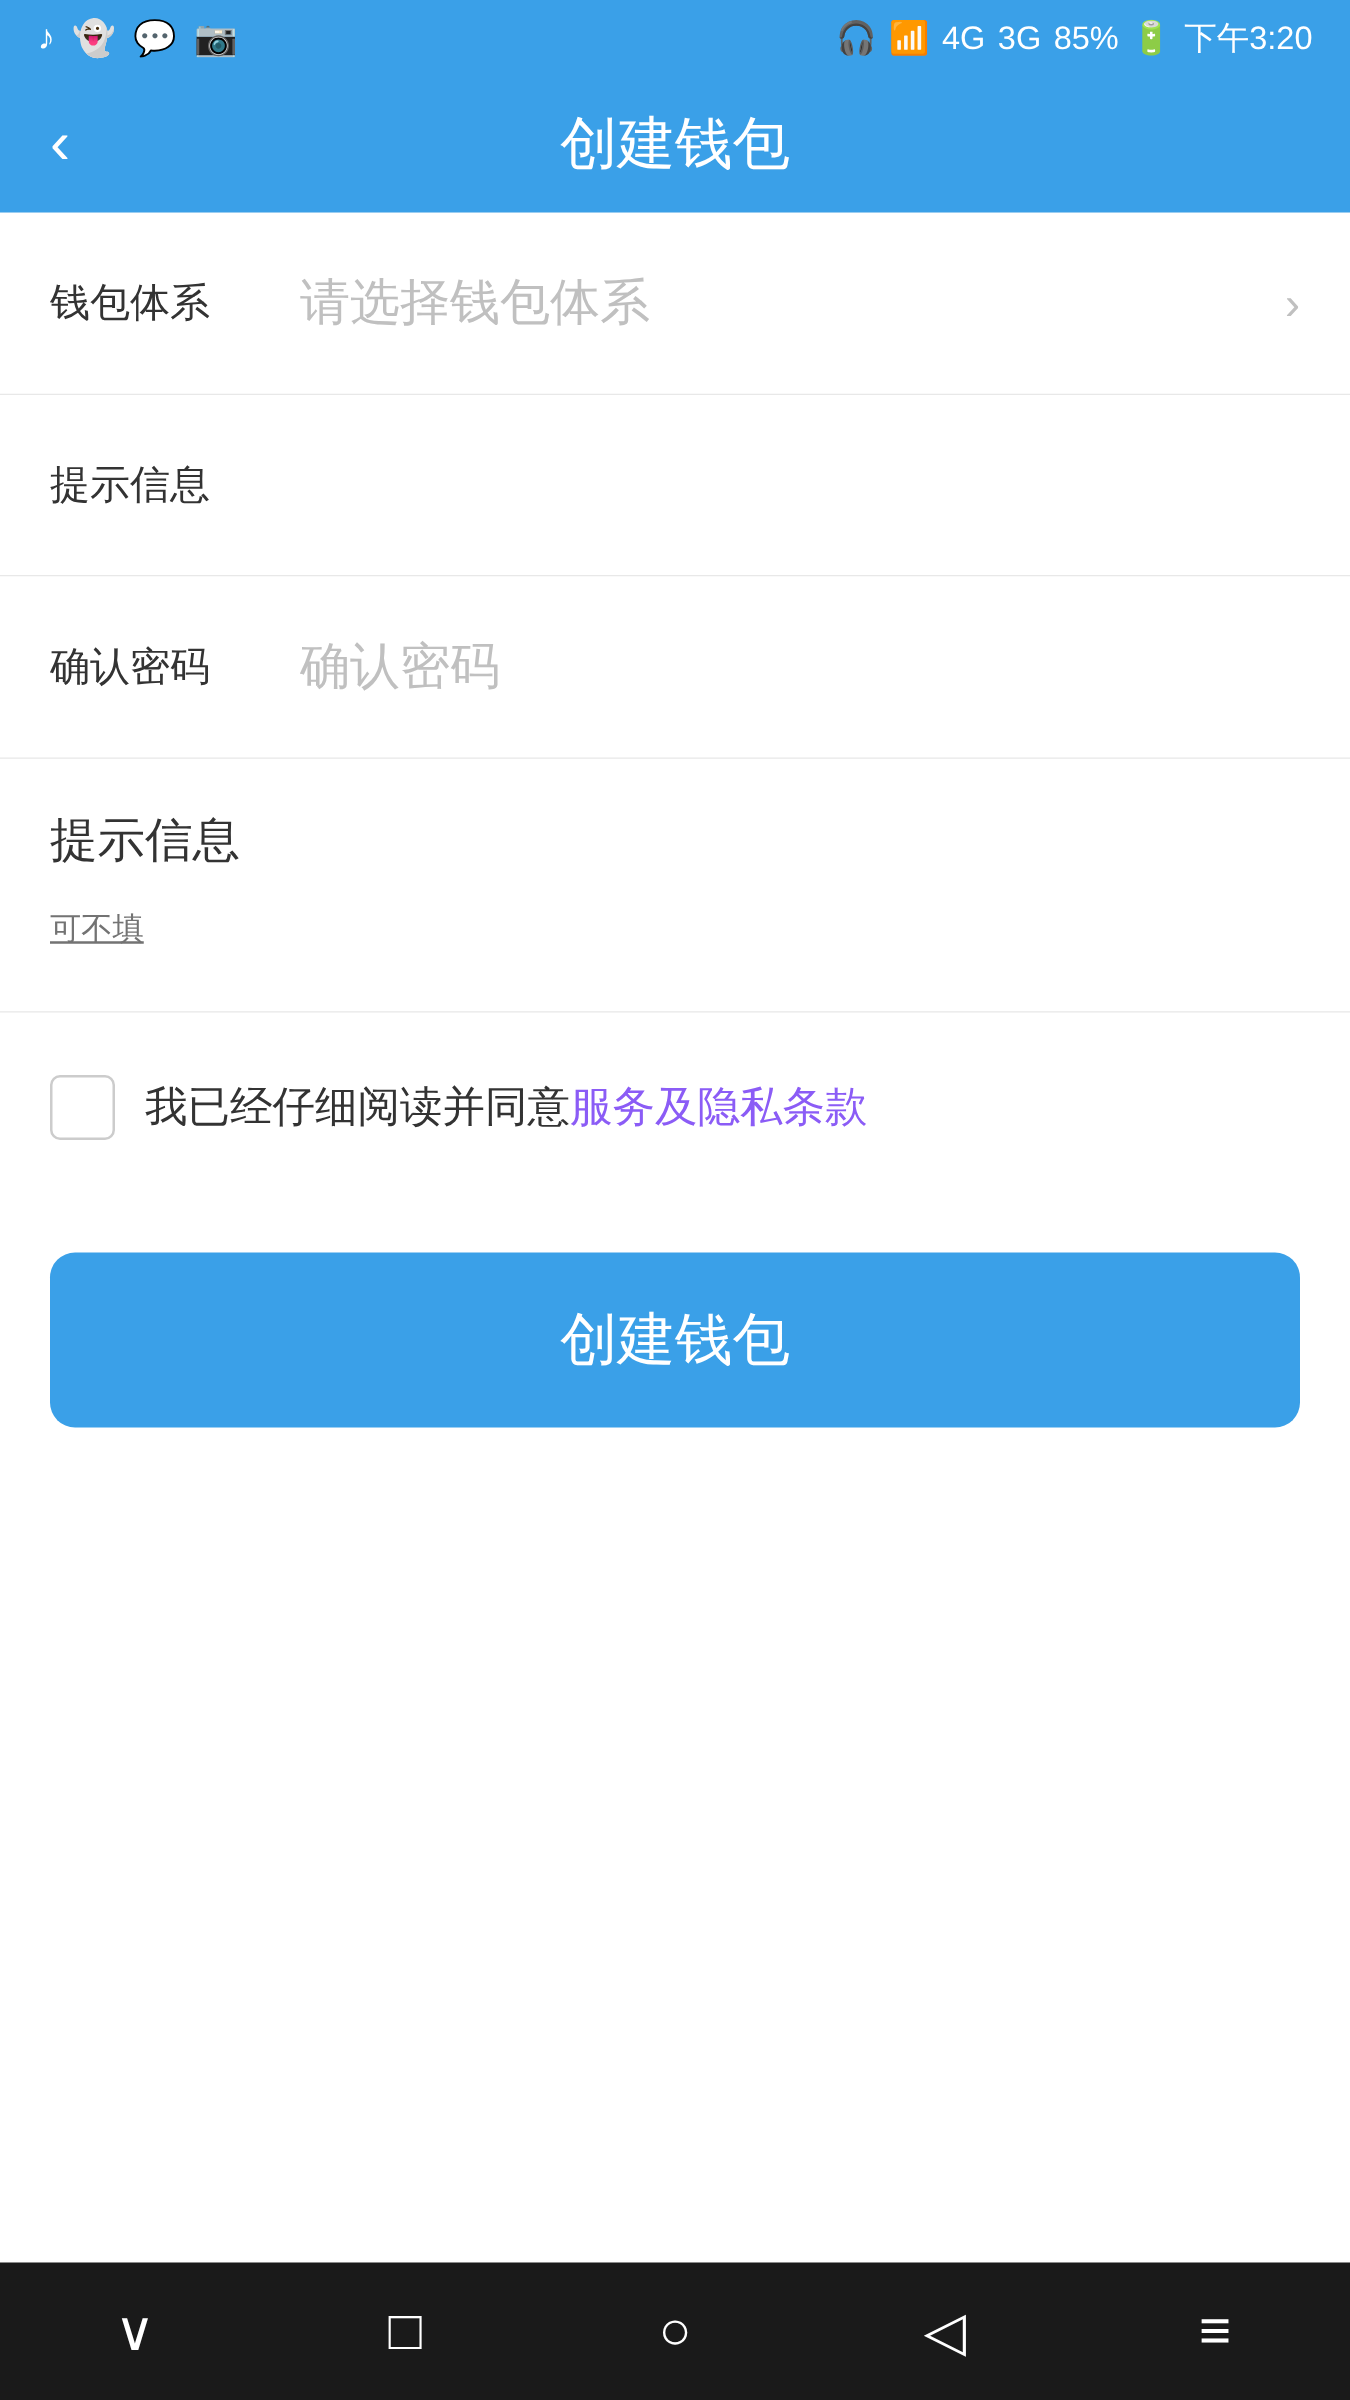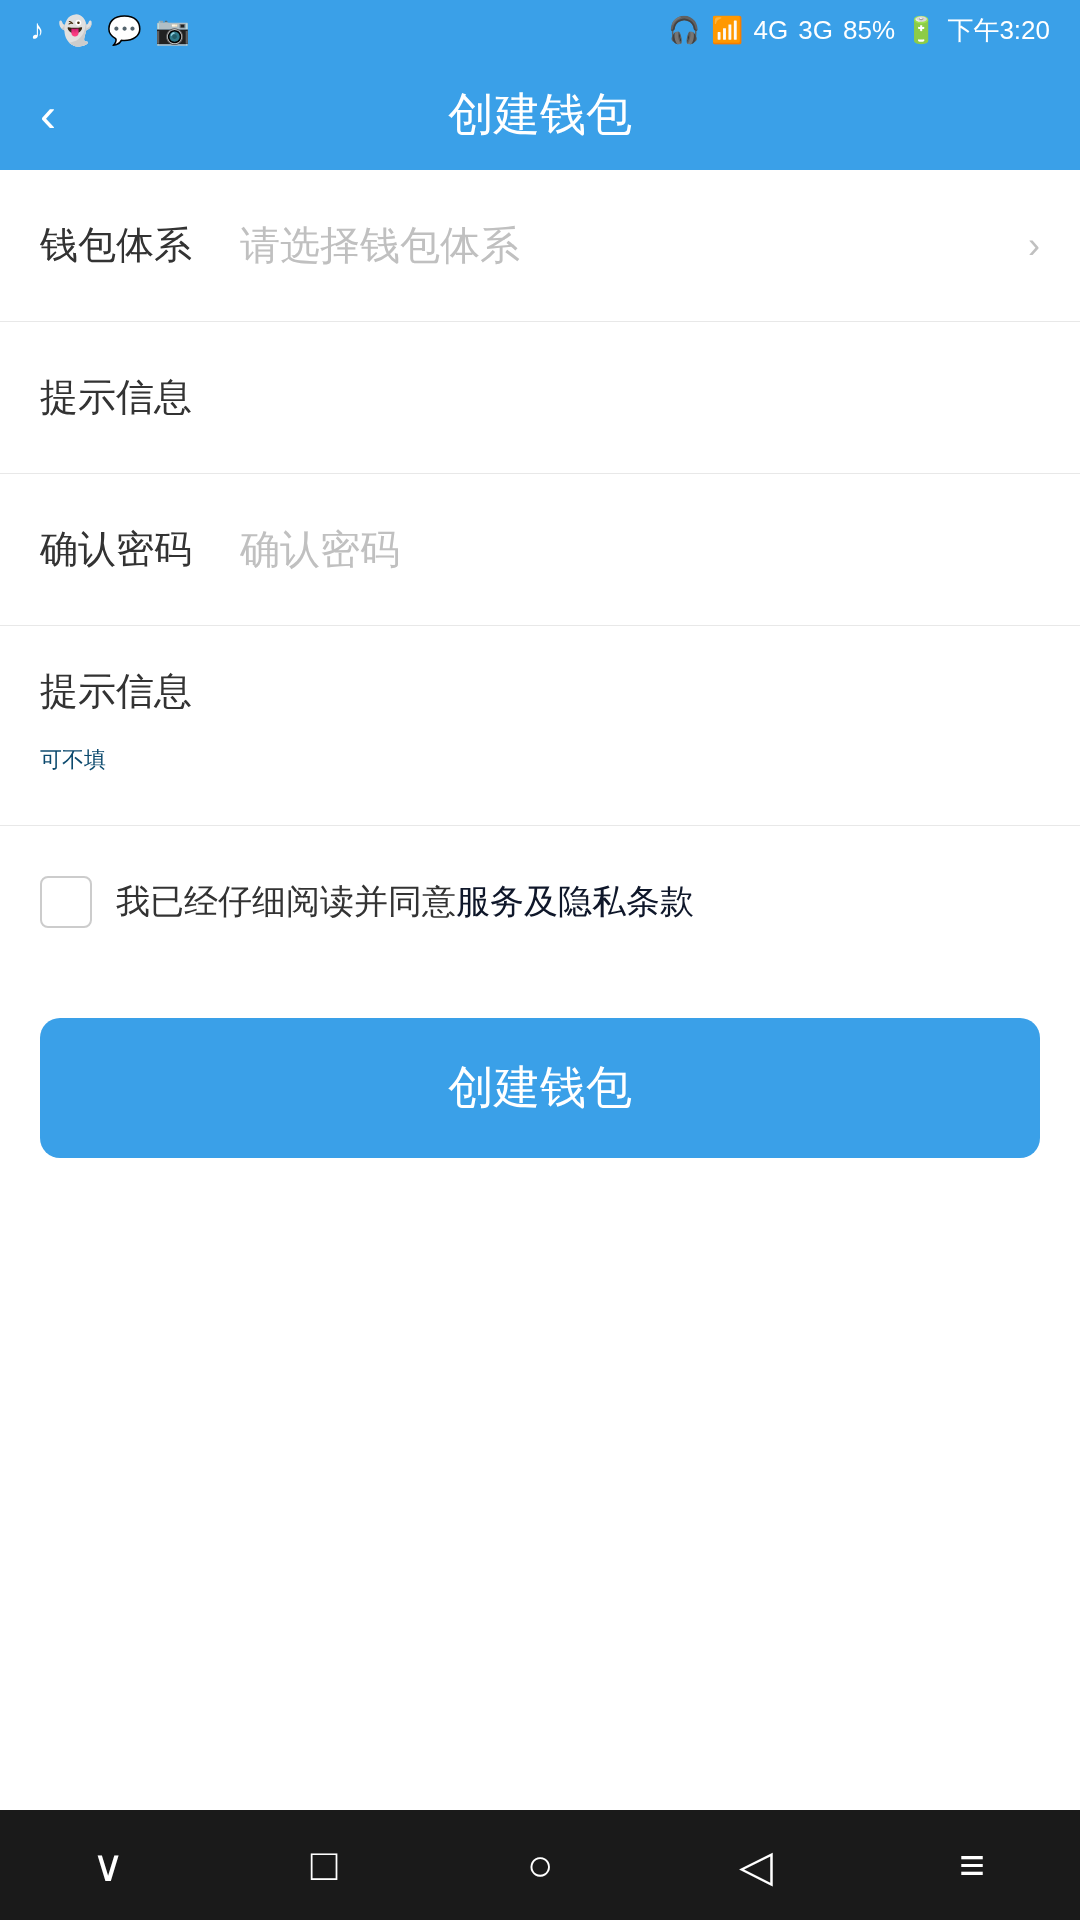--- a/index.html
+++ b/index.html
@@ -80,21 +80,21 @@
     
     .form-row {
       display: flex;
       align-items: center;
       padding: 50px 40px;
       border-bottom: 1px solid #e8e8e8;
       position: relative;
     }
 
     .form-label {
-      font-size: 38px;
+      font-size: 32px;
       color: #333;
       font-weight: 500;
       min-width: 180px;
       flex-shrink: 0;
     }
 
     .form-input {
       flex: 1;
       border: none;
       outline: none;
@@ -121,22 +121,23 @@
     }
 
     .hint-label {
       font-size: 38px;
       color: #333;
       font-weight: 500;
       margin-bottom: 28px;
     }
 
     .hint-sub {
-      font-size: 22px;
-      color: #0c4a6e;
+      font-size: 25px;
+      color: #737373;
+      text-decoration: underline;
     }
 
     
     .agreement-row {
       display: flex;
       align-items: center;
       padding: 50px 40px;
       gap: 24px;
     }
 
@@ -149,21 +150,21 @@
       background: white;
       cursor: pointer;
     }
 
     .agreement-text {
       font-size: 34px;
       color: #333;
     }
 
     .agreement-link {
-      color: #0f172a;
+      color: #8b5cf6;
       font-size: 34px;
     }
 
     
     .create-btn-wrap {
       padding: 40px 40px;
     }
 
     .create-btn {
       width: 100%;

